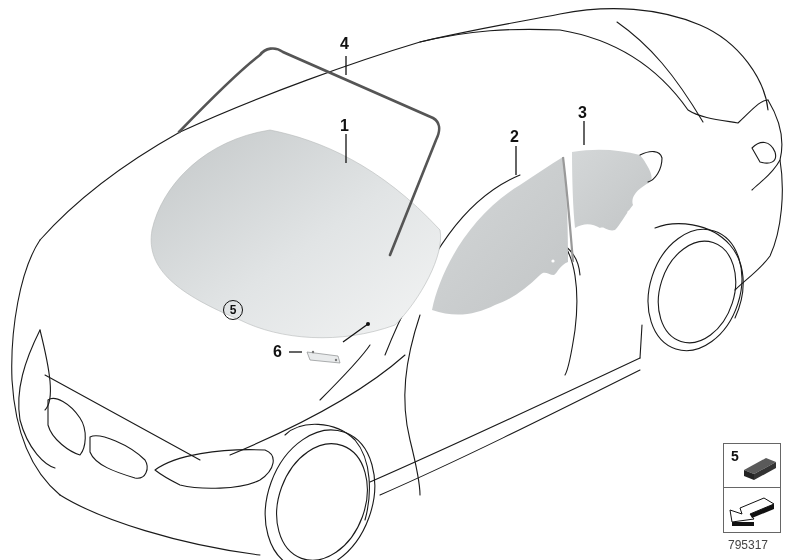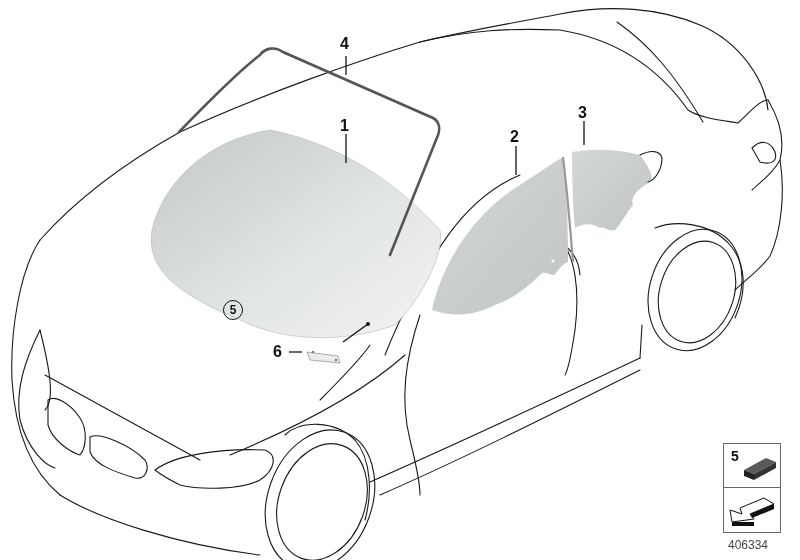--- a/index.html
+++ b/index.html
@@ -123,13 +123,13 @@
     <path d="M4,16 L14,20 L14,26 L4,22 Z" fill="#222"></path>
     <path d="M14,20 L36,8 L36,14 L14,26 Z" fill="#333"></path>
   </svg>
   <div class="divider"></div>
   <svg style="position:absolute;left:4px;top:48px;" width="50" height="38">
     <path d="M2,18 L14,22 L12,16 L36,6 L46,12 L22,22 L26,27 L4,30 Z" fill="#fff" stroke="#111" stroke-width="1"></path>
     <path d="M22,22 L46,12 L46,17 L24,26 Z" fill="#111"></path>
     <rect x="4" y="30" width="22" height="4" fill="#111"></rect>
   </svg>
 </div>
-<div class="diagram-id">406334</div>
+<div class="diagram-id">795317</div>
 
 </body></html>

